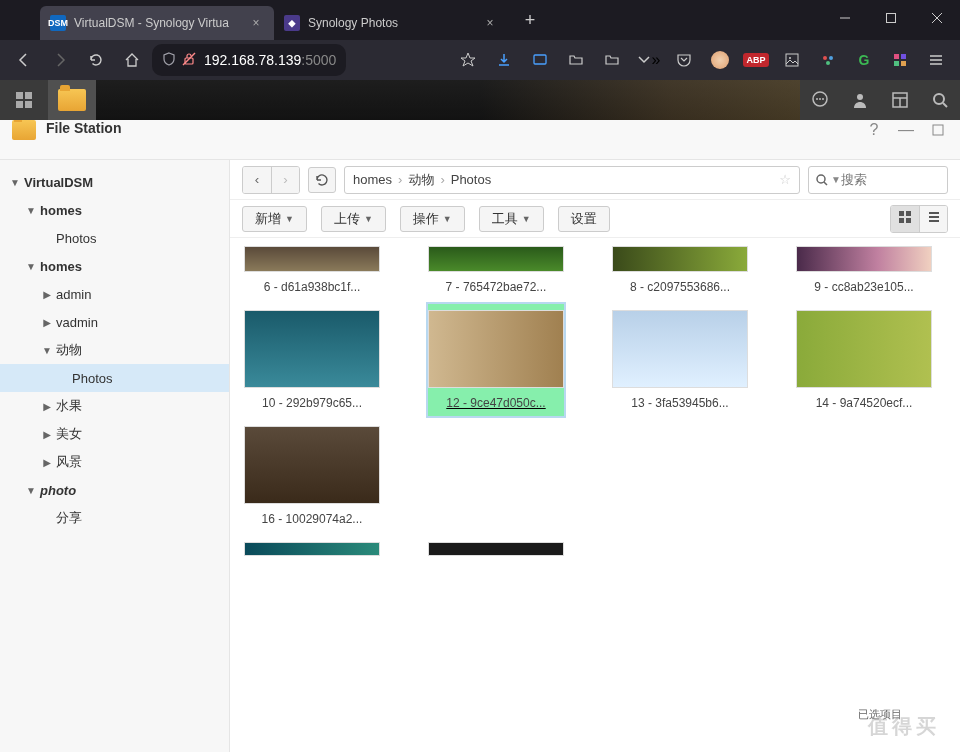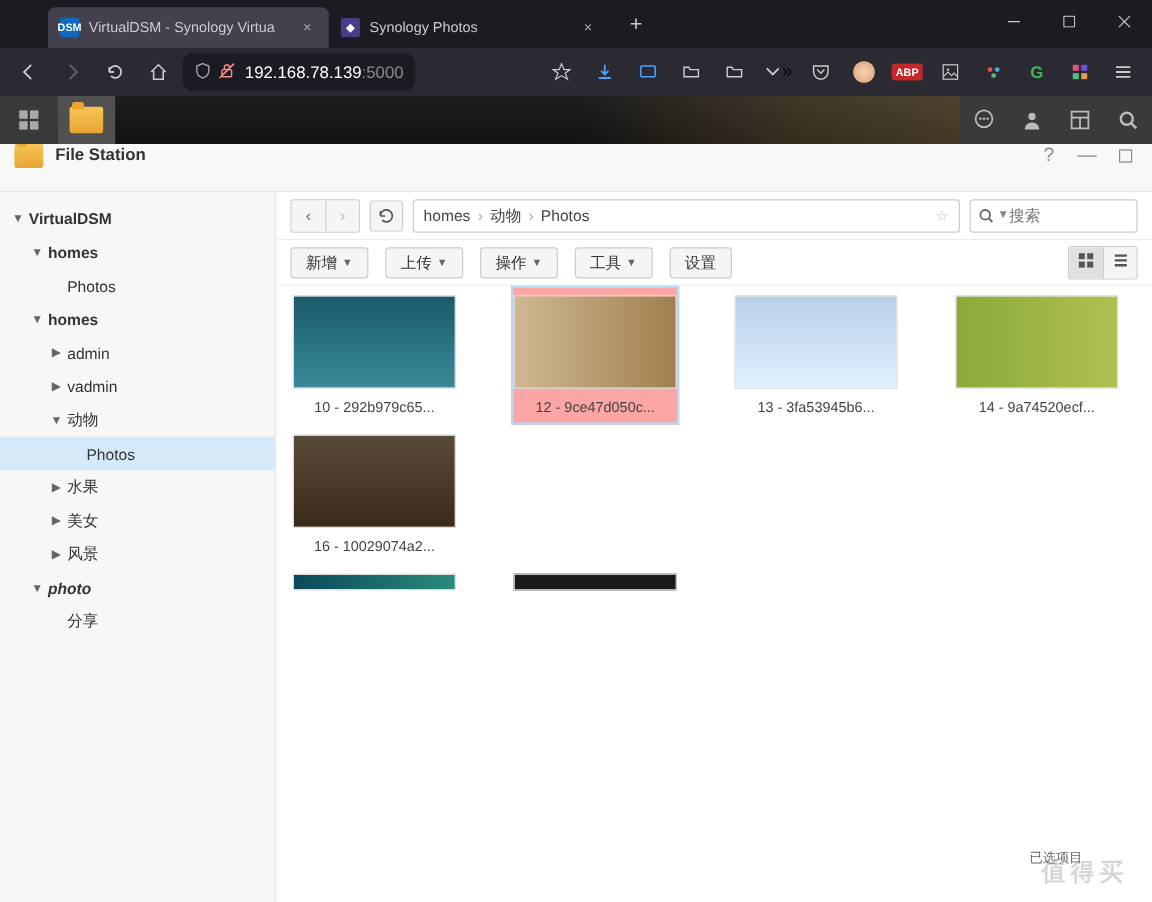--- a/index.html
+++ b/index.html
@@ -78,21 +78,21 @@
 .tb-btn { height: 26px; padding: 0 12px; background: #f5f5f5; border: 1px solid #ccc; border-radius: 3px; cursor: pointer; font-size: 13px; color: #333; display: flex; align-items: center; gap: 4px; }
 .tb-caret { font-size: 9px; color: #666; }
 .view-toggle { margin-left: auto; display: flex; border: 1px solid #ccc; border-radius: 3px; overflow: hidden; }
 .view-toggle button { width: 28px; height: 26px; background: #f5f5f5; border: none; cursor: pointer; }
 .view-toggle button.active { background: #e0e0e0; }
 .view-toggle button + button { border-left: 1px solid #ccc; }
 
 .fs-grid { flex: 1; overflow-y: auto; padding: 0 12px; }
 .grid-row { display: flex; gap: 44px; }
 .grid-item { width: 140px; display: flex; flex-direction: column; align-items: center; padding: 6px; border: 2px solid transparent; cursor: pointer; }
-.grid-item.selected { background: #fca5a5; border-color: #b8d8f0; }
+.grid-item.selected { background: #86efac; border-color: #b8d8f0; text-decoration: underline; }
 .thumb { width: 136px; height: 78px; background: #888; border: 1px solid #ddd; margin-bottom: 8px; }
 .thumb.partial { height: 26px; margin-top: 0; }
 .thumb.partial2 { height: 14px; margin-top: 0; }
 .fname { font-size: 12px; color: #444; text-align: center; white-space: nowrap; overflow: hidden; text-overflow: ellipsis; width: 136px; }
 
 
 .t6 { background: linear-gradient(to bottom, #5a4a3a, #8a7a5a); }
 .t7 { background: linear-gradient(to bottom, #2a5a1a, #4a8a2a); }
 .t8 { background: linear-gradient(to right, #3a4a1a, #8aaa3a); }
 .t9 { background: linear-gradient(to right, #4a2a4a, #c080a0 60%, #f0d0c0); }
@@ -429,20 +429,38 @@
           <button><svg width="14" height="14" viewBox="0 0 14 14">
                 <line x1="2" y1="3" x2="12" y2="3" stroke="#555" stroke-width="2"></line>
                 <line x1="2" y1="7" x2="12" y2="7" stroke="#555" stroke-width="2"></line>
                 <line x1="2" y1="11" x2="12" y2="11" stroke="#555" stroke-width="2"></line>
               </svg></button>
         </div>
       </div>
       <div class="fs-grid" id="grid-container">
           <div class="grid-row">
             <div class="grid-item">
+              <div class="thumb t6 partial"></div>
+              <div class="fname">6 - d61a938bc1f...</div>
+            </div>
+            <div class="grid-item">
+              <div class="thumb t7 partial"></div>
+              <div class="fname">7 - 765472bae72...</div>
+            </div>
+            <div class="grid-item">
+              <div class="thumb t8 partial"></div>
+              <div class="fname">8 - c2097553686...</div>
+            </div>
+            <div class="grid-item">
+              <div class="thumb t9 partial"></div>
+              <div class="fname">9 - cc8ab23e105...</div>
+            </div>
+          </div>
+          <div class="grid-row">
+            <div class="grid-item">
               <div class="thumb t10"></div>
               <div class="fname">10 - 292b979c65...</div>
             </div>
             <div class="grid-item selected">
               <div class="thumb t12"></div>
               <div class="fname">12 - 9ce47d050c...</div>
             </div>
             <div class="grid-item">
               <div class="thumb t13"></div>
               <div class="fname">13 - 3fa53945b6...</div>

